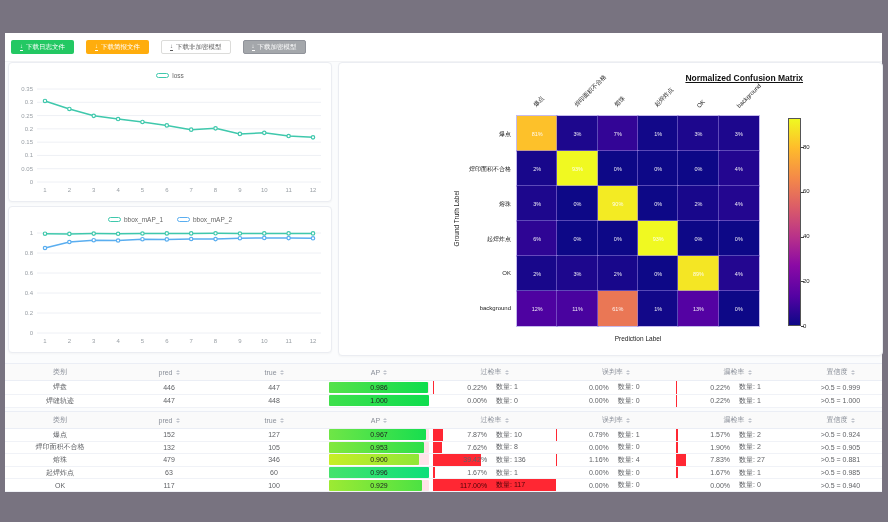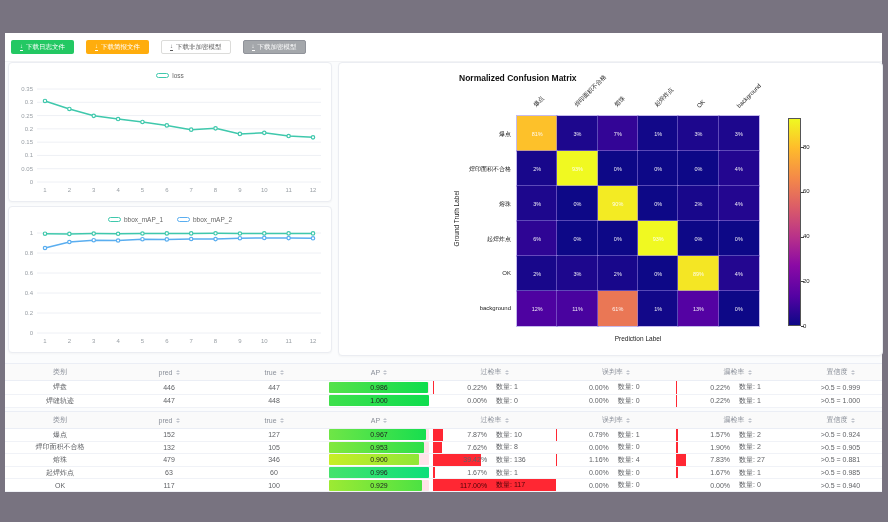--- a/index.html
+++ b/index.html
@@ -24,22 +24,22 @@
           box-shadow:0 1px 2px rgba(0,0,0,0.03); }
   #card-loss   { left:3px;  top:29px;  width:324px; height:140px; }
   #card-map    { left:3px;  top:173px; width:324px; height:147px; }
   #card-matrix { left:333px; top:29px; width:545px; height:294px; }
 
   .legend-row { height:16px; display:flex; align-items:center; justify-content:center; gap:14px; margin-top:4px; }
   .legend-item { display:flex; align-items:center; gap:3px; font-size:6.5px; color:#666; cursor:pointer; }
   .legend-pill { width:13px; height:5px; border-radius:3px; border:1.5px solid; background:#fff; }
 
   
-  .cm-title { position:absolute; left:120px; top:10px; width:360px; text-align:left;
-              font-size:8.5px; font-weight:bold; color:#111; }
+  .cm-title { position:absolute; left:104px; top:10px; width:360px; text-align:right;
+              font-size:8.5px; font-weight:bold; color:#111;text-decoration:underline; }
   .cm-xlabel { position:absolute; left:178px; top:272px; width:242px; text-align:center; font-size:6.5px; color:#222; }
   .cm-ylabel { position:absolute; left:62px; top:152px; width:110px; text-align:center; font-size:6.5px; color:#222;
                transform:rotate(-90deg); transform-origin:center; }
   #cm-grid { position:absolute; left:178px; top:53px; width:242px; height:210px; background:#16077c; }
   .cm-cell { position:absolute; display:flex; align-items:center; justify-content:center;
              font-size:5.5px; color:rgba(255,255,255,0.92); outline:1px solid rgba(150,130,220,0.55); }
   .cm-collabel { position:absolute; white-space:nowrap; font-size:6px; color:#222;
                  transform-origin:0 100%; transform:rotate(-45deg); }
   .cm-rowlabel { position:absolute; width:130px; text-align:right; font-size:6px; color:#222; }
   #cm-colorbar { position:absolute; left:449px; top:55px; width:13px; height:208px; border:1px solid #555; }

